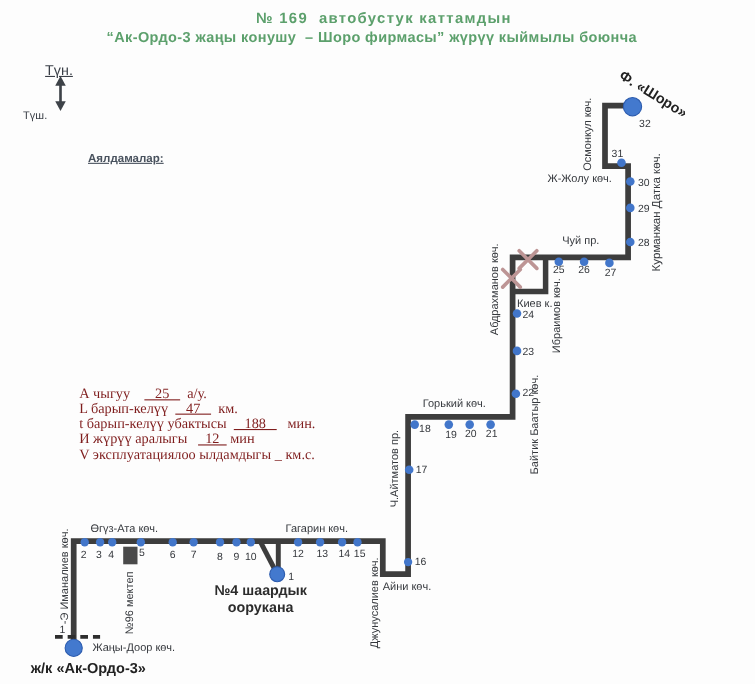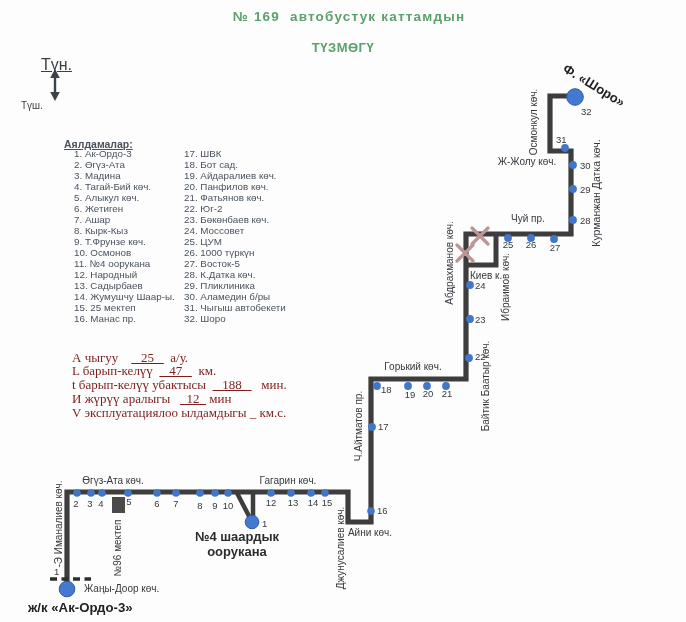--- a/index.html
+++ b/index.html
@@ -10,68 +10,36 @@
   .legend{color:#49525e;font-size:9.8px;line-height:11px;white-space:pre;}
   .stats{color:#7f1d1d;font-size:13px;line-height:13.7px;white-space:pre;font-family:"Liberation Serif",serif;}
   .stats u{text-decoration:underline;}
 </style>
 </head>
 <body>
 <div class="page">
 
   <div class="abs title" style="left:6px;top:10px;width:686px;font-size:13.5px;line-height:1;letter-spacing:1.2px;">№ 169&nbsp; автобустук каттамдын</div>
 
-
-  <div class="abs title" style="left:0;top:40.5px;width:686px;font-size:13px;letter-spacing:.5px;line-height:1;">ТҮЗМӨГҮ</div>
-
-  <div class="abs" style="left:41px;top:56px;font-size:16px;color:#3a3f47;text-decoration:underline;">Түн.</div>
+  <div class="abs title" style="left:0;top:27px;width:676px;font-size:13.2px;line-height:1;letter-spacing:0.35px;">“Ак-Ордо-3 жаңы конушу&nbsp; – Шоро фирмасы” жүрүү кыймылы боюнча</div>
+
+
+  <div class="abs" style="left:41px;top:56px;font-size:13px;color:#3a3f47;text-decoration:underline;">Түн.</div>
 
   <svg class="abs" style="left:44px;top:68px;" width="22" height="34" viewBox="0 0 22 34">
     <line x1="11" y1="7" x2="11" y2="27" stroke="#3d4248" stroke-width="2.4"></line>
     <path d="M11 1 L15.8 10 L6.2 10 Z" fill="#3d4248"></path>
     <path d="M11 33 L15.8 24 L6.2 24 Z" fill="#3d4248"></path>
   </svg>
 
   <div class="abs" style="left:21px;top:100px;font-size:10px;color:#3a3f47;">Түш.</div>
 
-  <div class="abs" style="left:64px;top:137.5px;font-size:10.5px;font-weight:bold;color:#49525e;text-decoration:underline;">Аялдамалар:</div>
-
-  <div class="abs legend" style="left:74px;top:147.8px;">1. Ак-Ордо-3
-2. Өгүз-Ата
-3. Мадина
-4. Тагай-Бий көч.
-5. Алыкул көч.
-6. Жетиген
-7. Ашар
-8. Кырк-Кыз
-9. Т.Фрунзе көч.
-10. Осмонов
-11. №4 оорукана
-12. Народный
-13. Садырбаев
-14. Жумушчу Шаар-ы.
-15. 25 мектеп
-16. Манас пр.</div>
-
-  <div class="abs legend" style="left:184px;top:147.8px;">17. ШВК
-18. Бот сад.
-19. Айдаралиев көч.
-20. Панфилов көч.
-21. Фатьянов көч.
-22. Юг-2
-23. Бөкөнбаев көч.
-24. Моссовет
-25. ЦУМ
-26. 1000 түркүн
-27. Восток-5
-28. К.Датка көч.
-29. Пликлиника
-30. Аламедин б/ры
-31. Чыгыш автобекети
-32. Шоро</div>
+  <div class="abs" style="left:80px;top:137.5px;font-size:10.5px;font-weight:bold;color:#49525e;text-decoration:underline;">Аялдамалар:</div>
+
+
 
   <div class="abs stats" style="left:72px;top:350.7px;">А чыгуу&nbsp;&nbsp;&nbsp;&nbsp;<u>&nbsp;&nbsp;&nbsp;25&nbsp;&nbsp;&nbsp;</u>&nbsp; а/у.
 L барып-келүү&nbsp;&nbsp;<u>&nbsp;&nbsp;&nbsp;47&nbsp;&nbsp;&nbsp;</u>&nbsp; км.
 t барып-келүү убактысы&nbsp;&nbsp;<u>&nbsp;&nbsp;&nbsp;188&nbsp;&nbsp;&nbsp;</u>&nbsp;&nbsp; мин.
 И жүрүү аралыгы&nbsp;&nbsp;&nbsp;<u>&nbsp;&nbsp;12&nbsp;&nbsp;</u>&nbsp;мин
 V эксплуатациялоо ылдамдыгы&nbsp;_ км.с.</div>
 
   <svg class="abs" style="left:0;top:0;" width="686" height="622" viewBox="0 0 686 622" fill="none">
 
     <path d="M67 594 L67 492 L348 492 L348 522 L371 522 L371 379 L466 379 L466 234 L571 234 L571 151 L550 151 L550 96 L572 96" stroke="#3d3d3d" stroke-width="5.2" stroke-linejoin="miter"></path>

